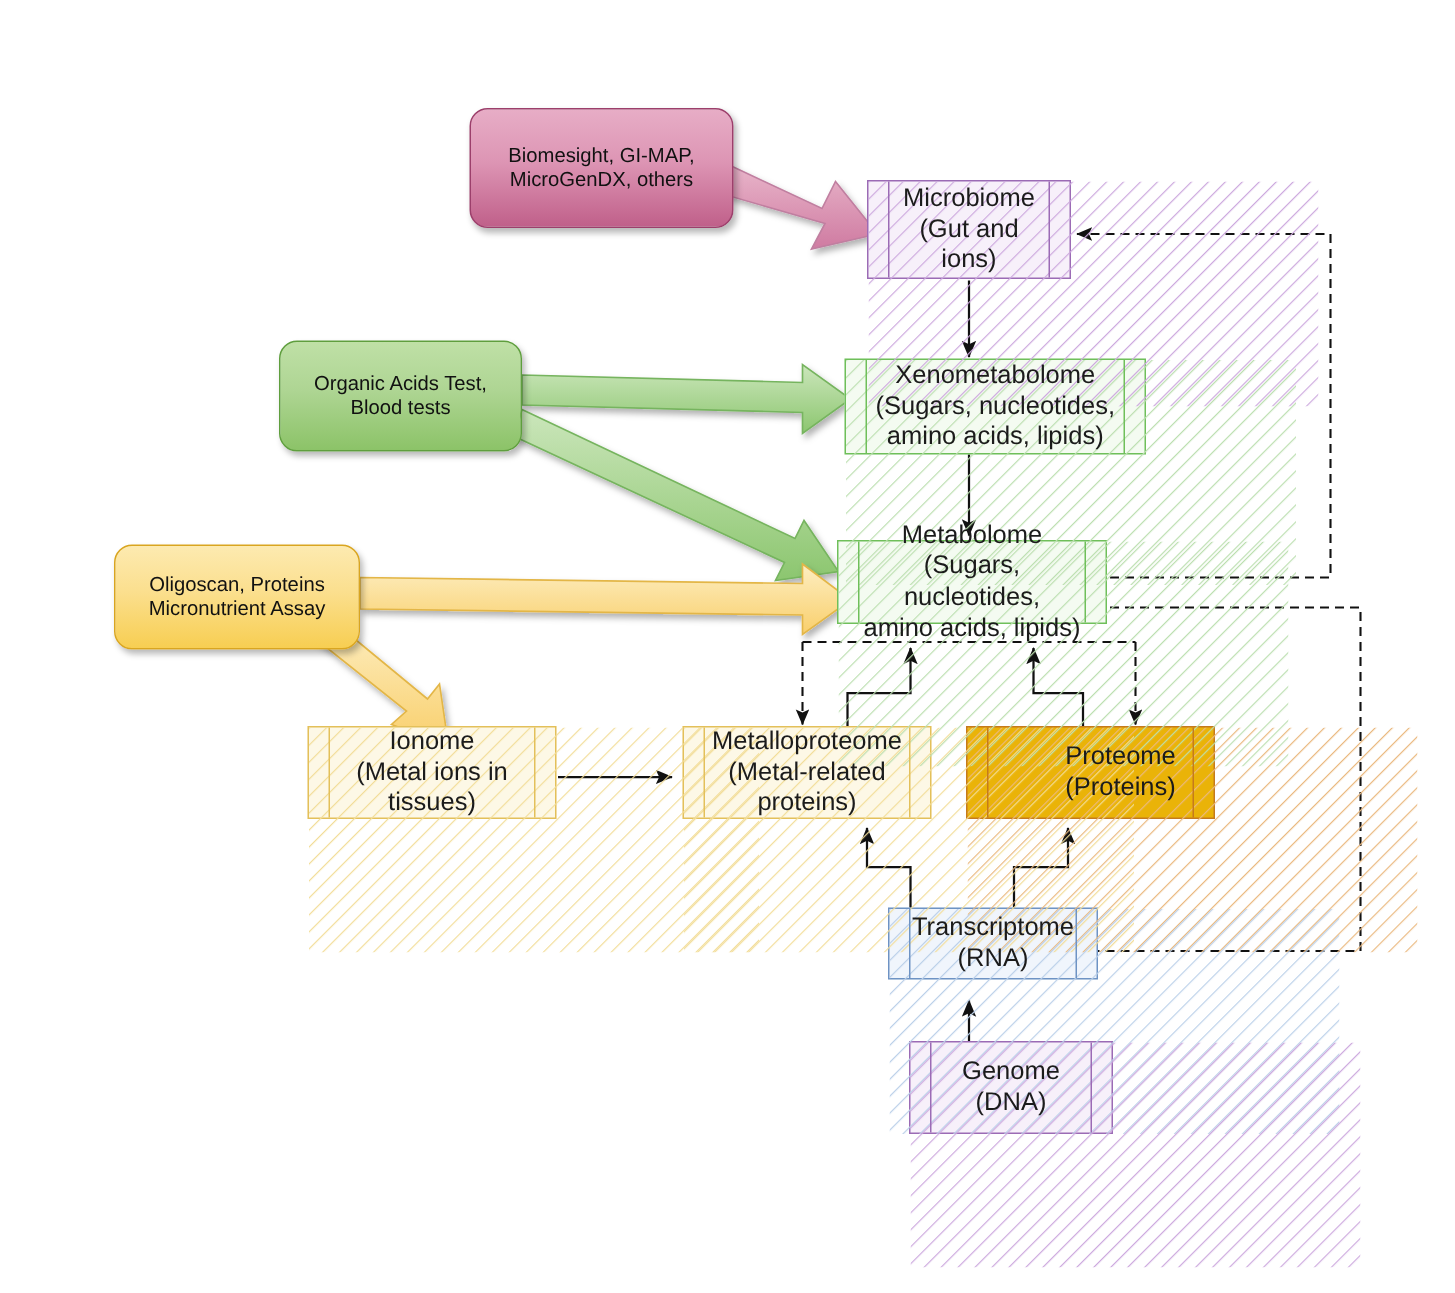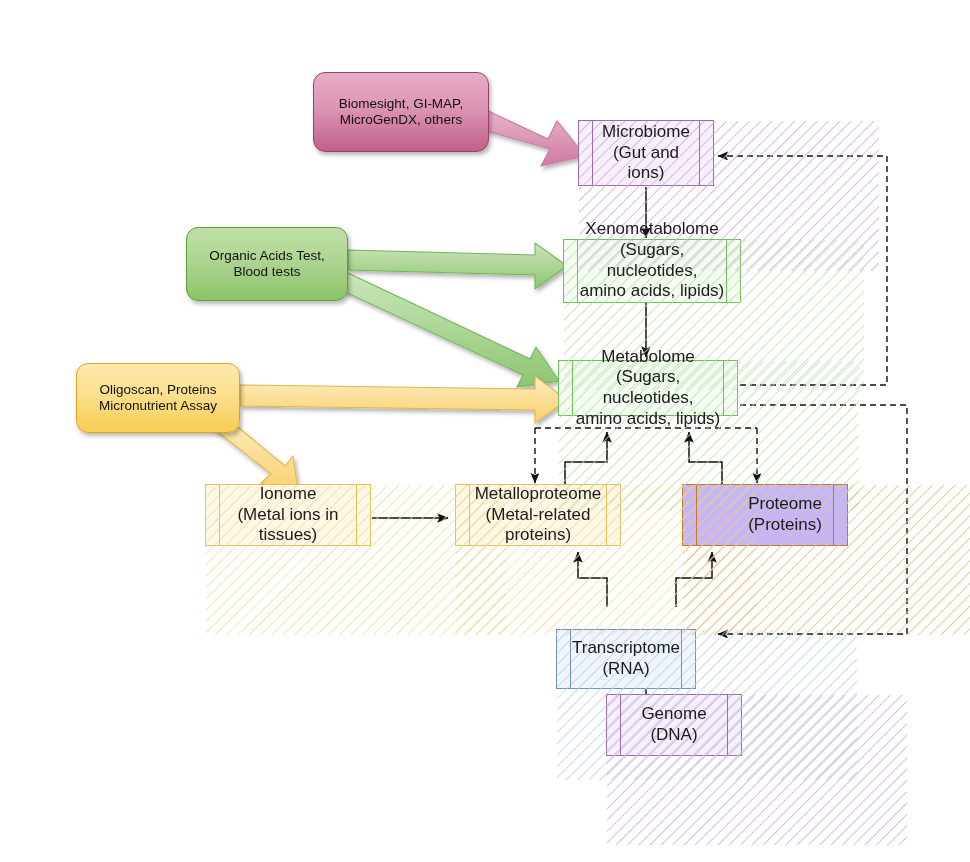--- a/index.html
+++ b/index.html
@@ -130,21 +130,21 @@
     <svg class="hatch">
         <rect width="100%" height="100%" fill="url(#h-purple)"></rect>
       </svg>
     <span class="inner-l" style="border-left-color:#9b6bb5;"></span>
     <span class="inner-r" style="border-left-color:#9b6bb5;"></span>
     <span class="lbl">
       <span>Microbiome</span><br><span>(Gut and ions)</span>
     </span>
   </div>
 
-  <div class="node omic" id="n-xeno" style="left:563px;top:239px;width:178px;height:64px;border:1.6px solid #6fbf5a;background:#f4fbf1;align-items:flex-end;">
+  <div class="node omic" id="n-xeno" style="left:563px;top:239px;width:201px;height:64px;border:1.6px solid #6fbf5a;background:#f4fbf1;align-items:flex-end;">
     <svg class="hatch">
         <rect width="100%" height="100%" fill="url(#h-green)"></rect>
       </svg>
     <span class="inner-l" style="border-left-color:#6fbf5a;"></span>
     <span class="inner-r" style="border-left-color:#6fbf5a;"></span>
     <span class="lbl">
       <span>Xenometabolome</span><br><span>(Sugars, nucleotides,</span><br><span>amino acids, lipids)</span>
     </span>
   </div>
 
@@ -174,32 +174,32 @@
     <svg class="hatch">
         <rect width="100%" height="100%" fill="url(#h-yellow)"></rect>
       </svg>
     <span class="inner-l" style="border-left-color:#e3c05a;"></span>
     <span class="inner-r" style="border-left-color:#e3c05a;"></span>
     <span class="lbl">
       <span>Metalloproteome</span><br><span>(Metal-related proteins)</span>
     </span>
   </div>
 
-  <div class="node omic" id="n-proteome" style="left:682px;top:484px;width:166px;height:62px;border:1.8px solid #c57a1c;background:#c4b5fd;padding-left:40px;">
+  <div class="node omic" id="n-proteome" style="left:644px;top:484px;width:166px;height:62px;border:1.8px solid #c57a1c;background:#eab308;padding-left:40px;">
     <svg class="hatch">
         <rect width="100%" height="100%" fill="url(#h-orange)"></rect>
       </svg>
     <span class="inner-l" style="border-left-color:#c57a1c;"></span>
     <span class="inner-r" style="border-left-color:#c57a1c;"></span>
     <span class="lbl">
       <span>Proteome</span><br><span>(Proteins)</span>
     </span>
   </div>
 
-  <div class="node omic" id="n-transcriptome" style="left:556px;top:605px;width:140px;height:60px;border:1.6px solid #6e93c4;background:#f0f5fc;margin-top:24px;">
+  <div class="node omic" id="n-transcriptome" style="left:592px;top:605px;width:140px;height:48px;border:1.6px solid #6e93c4;background:#f0f5fc;">
     <svg class="hatch">
         <rect width="100%" height="100%" fill="url(#h-blue)"></rect>
       </svg>
     <span class="inner-l" style="border-left-color:#6e93c4;"></span>
     <span class="inner-r" style="border-left-color:#6e93c4;"></span>
     <span class="lbl">
       <span>Transcriptome</span><br><span>(RNA)</span>
     </span>
   </div>
 

